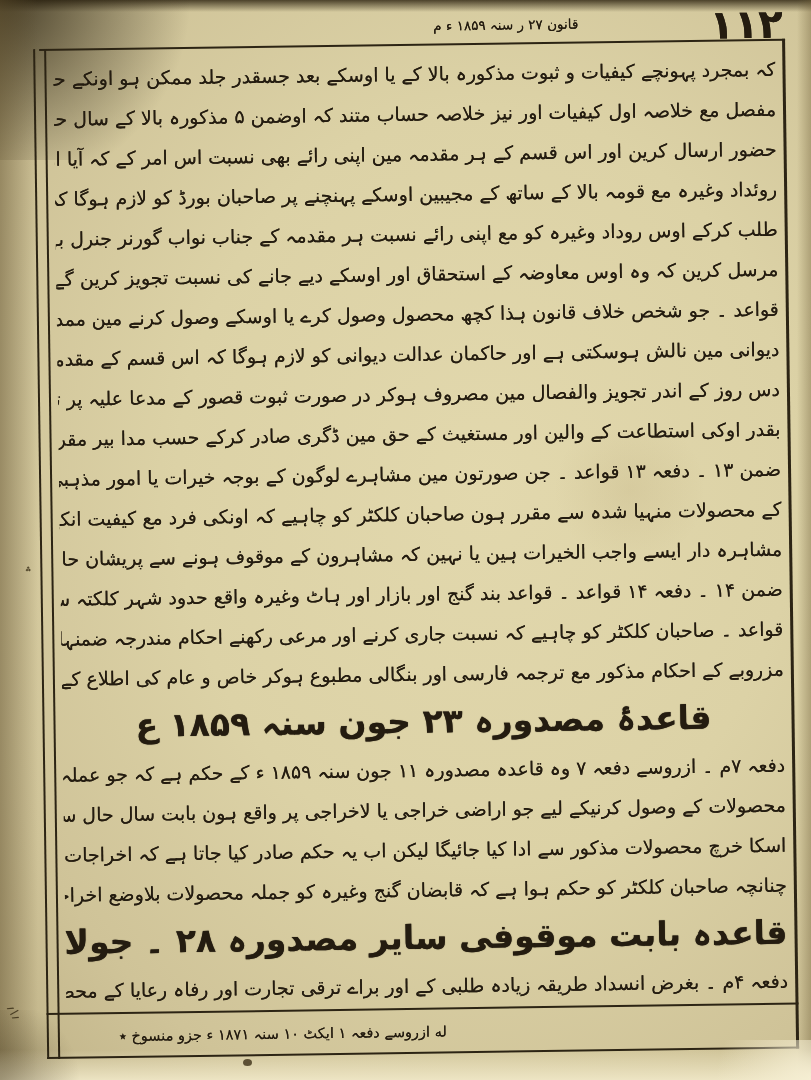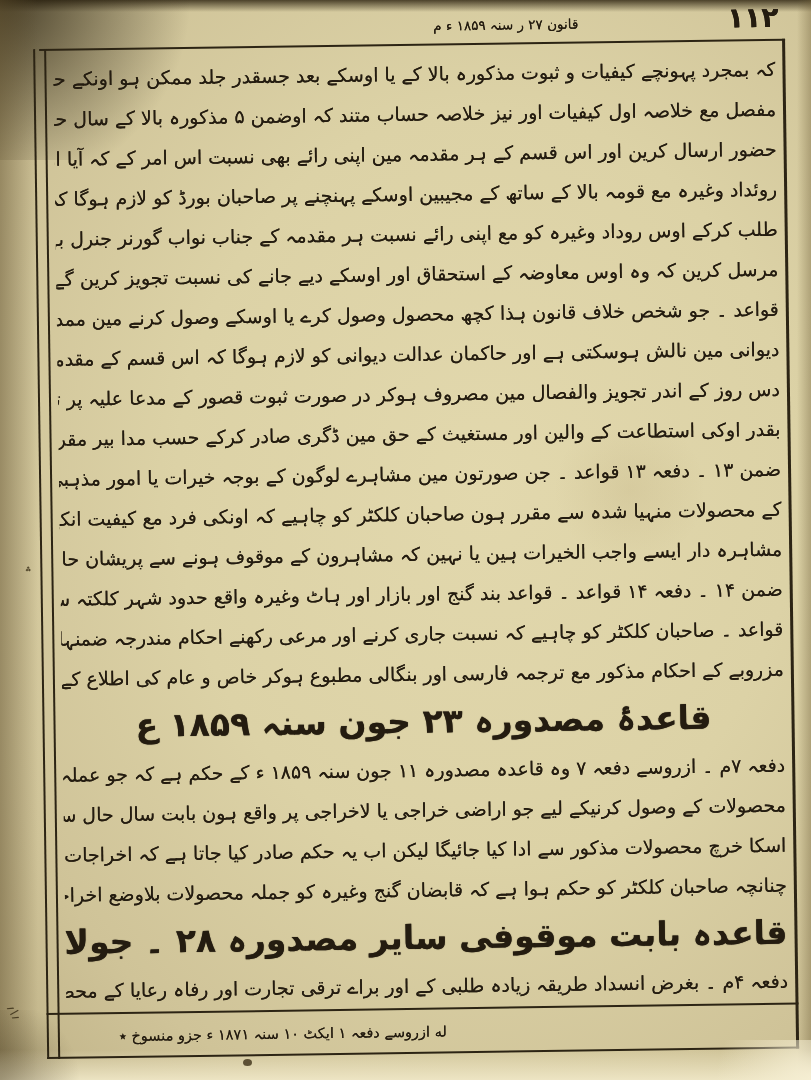--- a/index.html
+++ b/index.html
@@ -26,21 +26,21 @@
 
   
   .sheet{
     position:absolute;inset:0;
     transform:rotate(-0.8deg);
     transform-origin:50% 50%;
     color:#241c10;
   }
   .pageno{
     position:absolute;top:6px;left:730px;width:60px;
-    font-size:28px;font-weight:bold;text-align:center;letter-spacing:1px;
+    font-size:40px;font-weight:bold;text-align:center;letter-spacing:1px;
     text-shadow:0 0 .6px #241c10;
   }
   .running-header{
     position:absolute;top:18px;left:408px;width:210px;
     font-size:13.5px;text-align:center;white-space:nowrap;
     text-shadow:0 0 .4px #241c10;
   }
   
   .rule{position:absolute;background:#2c2414;}
   .rule-top{left:46px;top:44px;width:746px;height:2px;}

